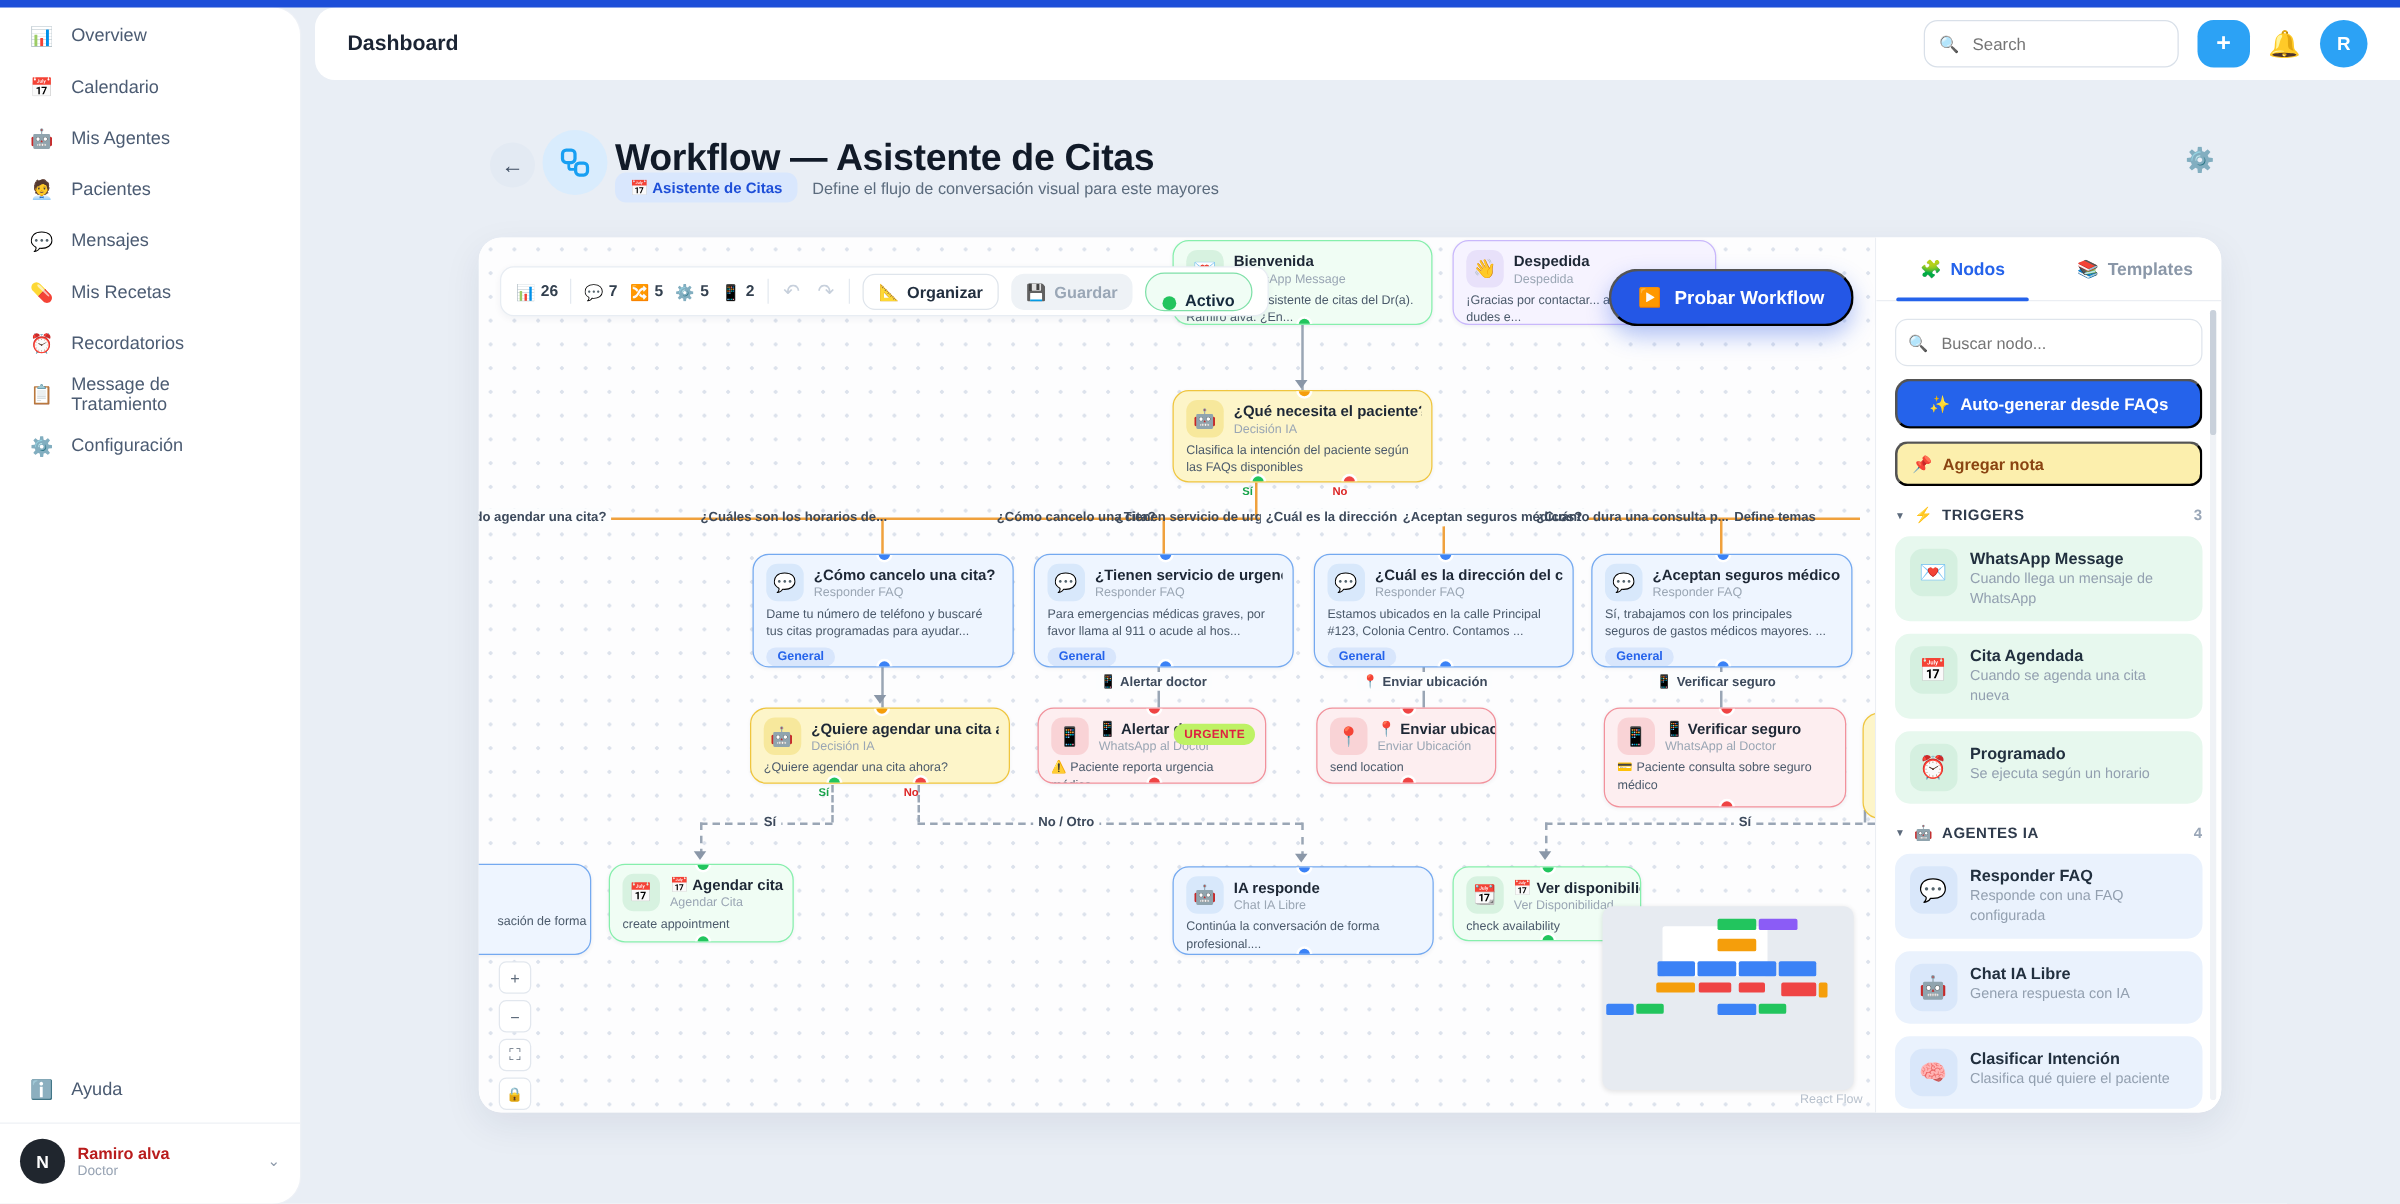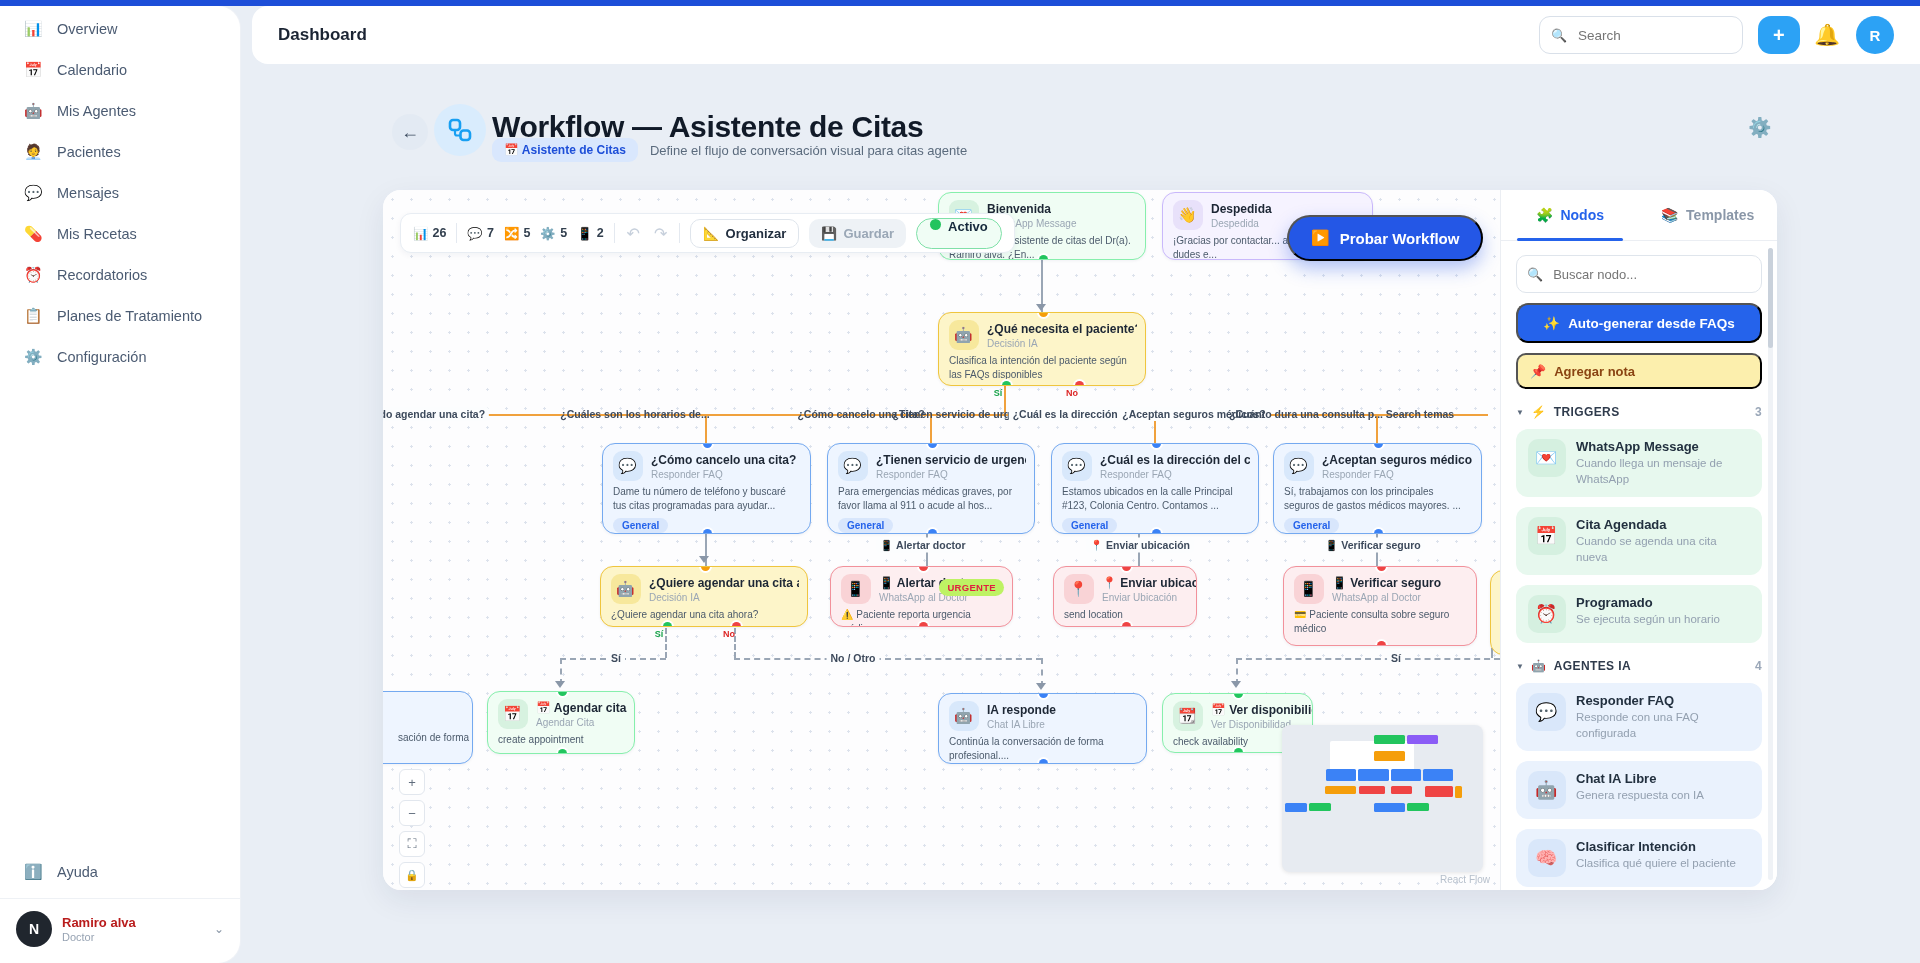--- a/index.html
+++ b/index.html
@@ -53,21 +53,21 @@
   .flow{position:absolute;left:0;top:0;width:1117px;height:700px;border-radius:18px 0 0 18px;overflow:hidden;background:#fdfdfe;
         background-image:radial-gradient(#dce2ec 1.3px,transparent 1.3px);background-size:19px 19px}
 
   .toolbar{position:absolute;left:17px;top:23px;height:40px;background:#fff;border:1px solid #e8edf3;border-radius:11px;
            display:flex;align-items:center;gap:10px;padding:0 12px;box-shadow:0 2px 6px rgba(20,40,80,.05);z-index:6;box-sizing:border-box}
   .stat{display:flex;align-items:center;gap:4px;font-size:12.5px;font-weight:600;color:#33404f}
   .tdiv{width:1px;height:20px;background:#e4e9f0}
   .unre{font-size:16px;color:#c7d0dc;cursor:default;padding:0 2px}
   .btn-org{display:flex;gap:6px;align-items:center;background:#fff;border:1.5px solid #dfe5ec;border-radius:10px;height:29px;padding:0 12px;font-size:13px;font-weight:700;color:#222f3f;cursor:pointer}
   .btn-save{display:flex;gap:6px;align-items:center;background:#eef2f6;border:0;border-radius:10px;height:29px;padding:0 12px;font-size:13px;font-weight:700;color:#9aa7b6;cursor:default}
-  .pill-active{display:flex;gap:7px;align-items:flex-start;border:1.5px solid #7fe0a8;background:#f0fdf5;border-radius:999px;height:29px;padding:0 13px;font-size:13px;font-weight:700;color:#15293c}
+  .pill-active{display:flex;gap:7px;align-items:flex-end;border:1.5px solid #7fe0a8;background:#f0fdf5;border-radius:999px;height:29px;padding:0 13px;font-size:13px;font-weight:700;color:#15293c}
   .dotg{width:11px;height:11px;border-radius:50%;background:#23c45e}
 
   .probar{position:absolute;left:904px;top:25px;height:46px;border-radius:999px;background:#2457e6;color:#fff;display:flex;align-items:center;gap:10px;
           padding:0 22px;font-size:15px;font-weight:700;z-index:7;box-shadow:0 8px 18px rgba(37,86,230,.35);cursor:pointer}
 
   
   .node{position:absolute;border:1.8px solid;border-radius:13px;padding:7px 10px;box-sizing:border-box;z-index:4;overflow:hidden;box-shadow:0 1px 3px rgba(30,50,90,.06);background:#fff}
   .node.green{background:#f0fdf4;border-color:#86efac}
   .node.purple{background:#f6f3ff;border-color:#c9b8fb}
   .node.yellow{background:#fdf5c9;border-color:#efc53e}
@@ -158,21 +158,21 @@
       <div class="nav-item">
         <span class="ni">💊</span>
         <span>Mis Recetas</span>
       </div>
       <div class="nav-item">
         <span class="ni">⏰</span>
         <span>Recordatorios</span>
       </div>
       <div class="nav-item">
         <span class="ni">📋</span>
-        <span>Planes de Tratamiento</span>
+        <span>Message de Tratamiento</span>
       </div>
       <div class="nav-item">
         <span class="ni">⚙️</span>
         <span>Configuración</span>
       </div>
     </nav>
   <div class="side-bottom">
     <div class="nav-item">
       <span class="ni">ℹ️</span>
       <span>Ayuda</span>
@@ -206,21 +206,21 @@
   <div class="wicon">
     <svg width="26" height="26" viewBox="0 0 26 26" fill="none">
         <rect x="3" y="3" width="10" height="10" rx="3" stroke="#189ff2" stroke-width="2.6"></rect>
         <rect x="13.5" y="13.5" width="9.5" height="9.5" rx="3" stroke="#189ff2" stroke-width="2.6"></rect>
         <path d="M8 13v3.5a2 2 0 0 0 2 2h3.5" stroke="#189ff2" stroke-width="2.2"></path>
       </svg>
   </div>
   <h1 class="ptitle">Workflow — Asistente de Citas</h1>
   <div class="pmeta">
     <span class="pbadge">📅 Asistente de Citas</span>
-    <span class="psub">Define el flujo de conversación visual para citas agente</span>
+    <span class="psub">Define el flujo de conversación visual para este mayores</span>
   </div>
   <span class="pgear">⚙️</span>
 
   <section class="card">
     <div class="flow" id="flow">
       <div class="toolbar">
         <span id="stats" style="display:flex;align-items:center;gap:10px">
             <span class="stat">
               <span>📊</span>
               <span>26</span>
@@ -292,21 +292,21 @@
           <div class="earrow" style="left: 177px; top: 491px;"></div>
           <div class="earrow" style="left: 658px; top: 493px;"></div>
           <div class="earrow" style="left: 853px; top: 491px;"></div>
           <div class="elabel bg" style="left: 40px; top: 224px;">puedo agendar una cita?</div>
           <div class="elabel" style="left: 252px; top: 224px; text-align: center;">¿Cuáles son los horarios de...</div>
           <div class="elabel" style="left: 478px; top: 224px;">¿Cómo cancelo una cita?</div>
           <div class="elabel" style="left: 588px; top: 224px;">¿Tienen servicio de urgencias?</div>
           <div class="elabel bg" style="left: 700px; top: 224px;">¿Cuál es la dirección del c...</div>
           <div class="elabel bg" style="left: 811px; top: 224px;">¿Aceptan seguros médicos?</div>
           <div class="elabel" style="left: 923px; top: 224px;">¿Cuánto dura una consulta p...</div>
-          <div class="elabel" style="left: 1037px; top: 224px;">Search temas</div>
+          <div class="elabel" style="left: 1037px; top: 224px;">Define temas</div>
           <div class="elabel bg" style="left: 540px; top: 355px;">📱 Alertar doctor</div>
           <div class="elabel bg" style="left: 757px; top: 355px;">📍 Enviar ubicación</div>
           <div class="elabel bg" style="left: 990px; top: 355px;">📱 Verificar seguro</div>
           <div class="elabel bg" style="left: 233px; top: 468px;">Sí</div>
           <div class="elabel bg" style="left: 470px; top: 468px;">No / Otro</div>
           <div class="elabel bg" style="left: 1013px; top: 468px;">Sí</div>
         </div>
       <div id="nodes">
           <div class="node green" style="left: 555px; top: 2px; width: 208px; height: 68px;">
             <div class="n-head">

